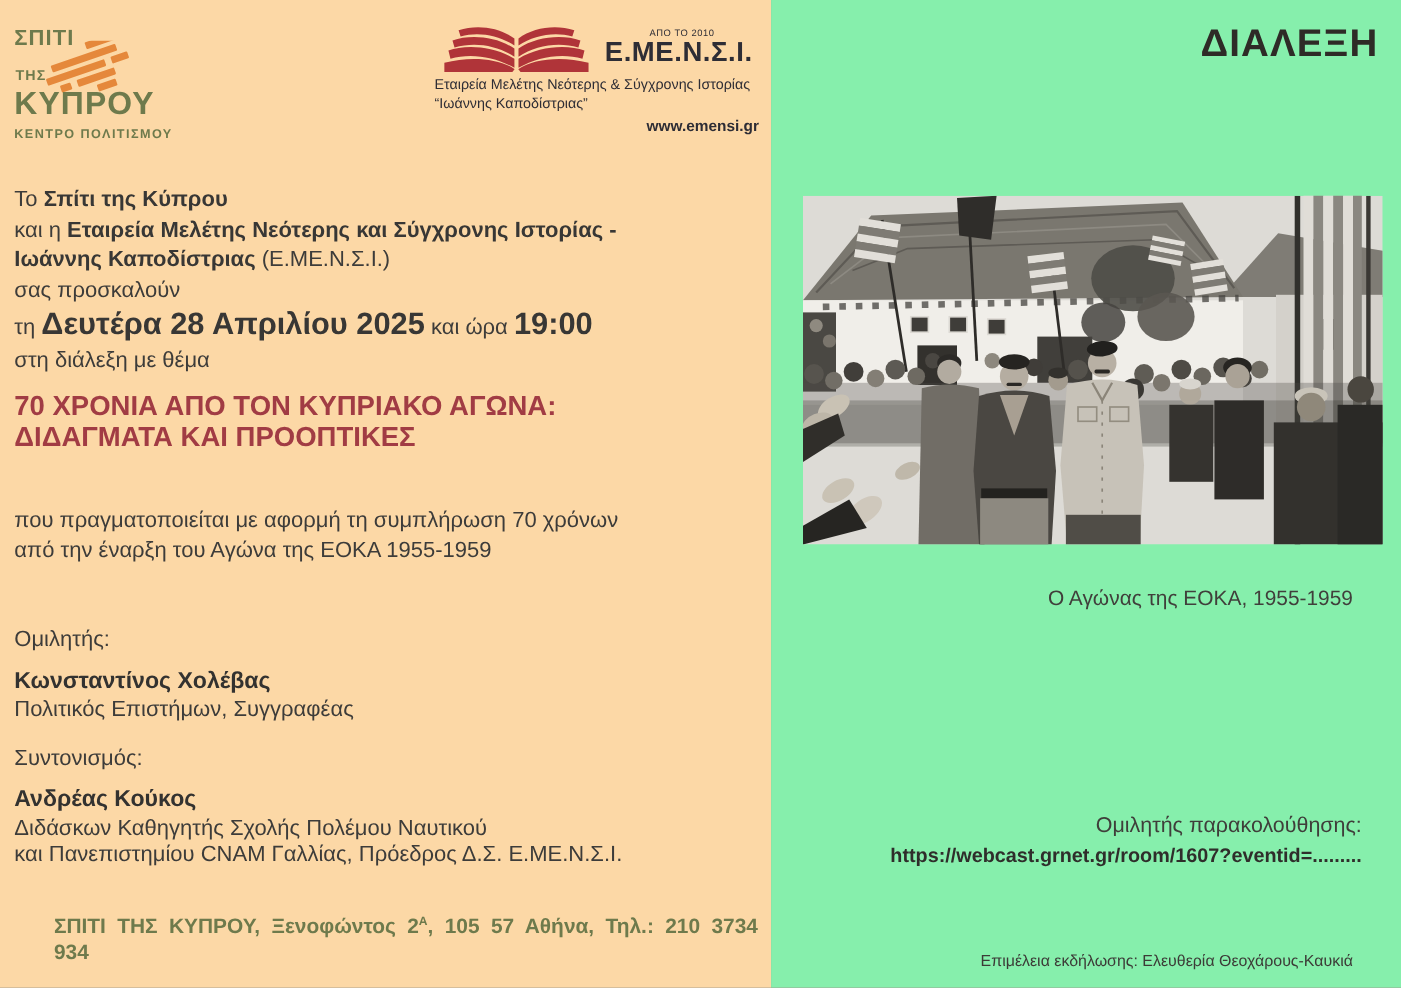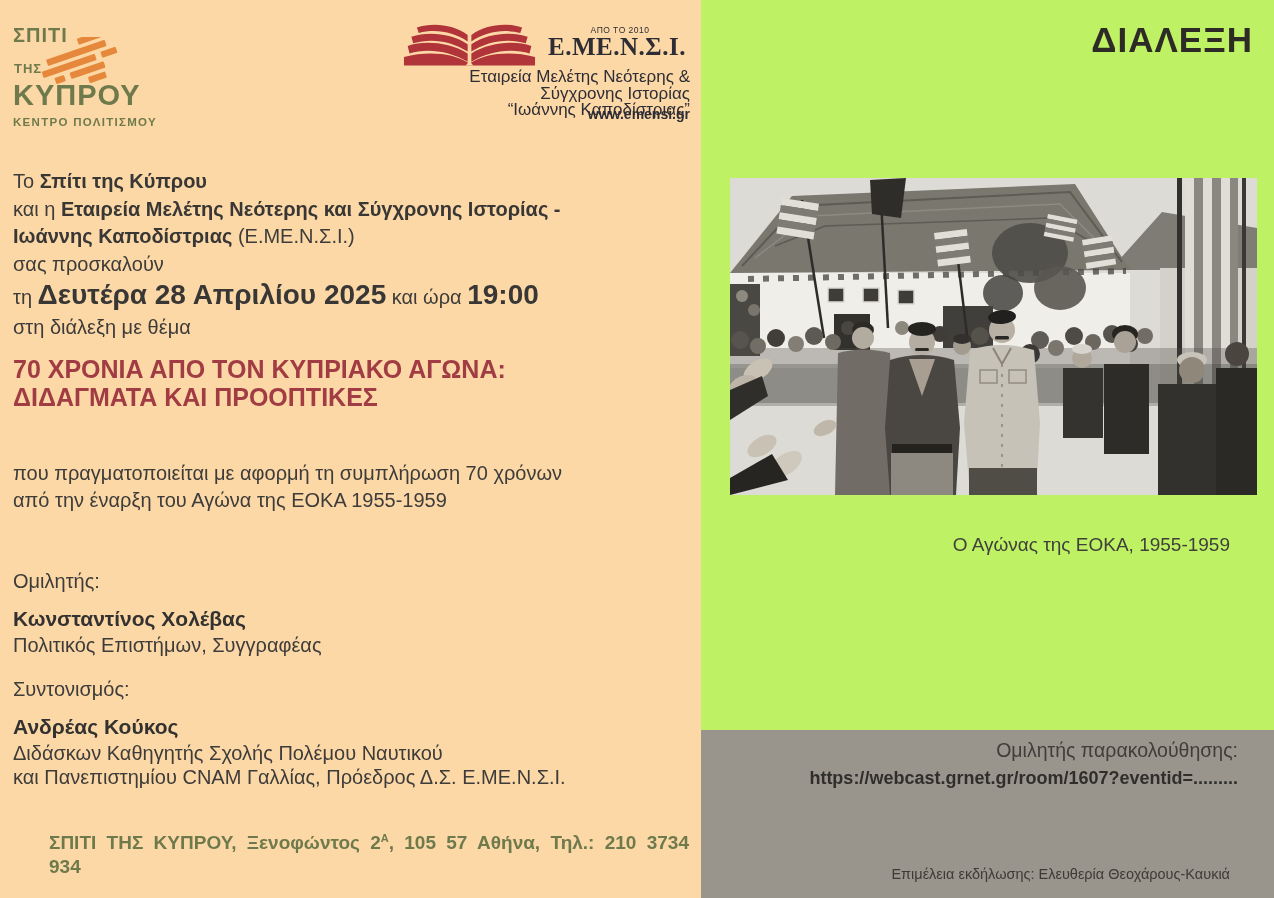--- a/index.html
+++ b/index.html
@@ -1,34 +1,34 @@
 <!DOCTYPE html>
 <html><head>
 <meta charset="utf-8">
 <style>
   html,body{margin:0;padding:0;background:#9a958c;}
   #flyer{position:relative;width:1274px;height:898px;overflow:hidden;
          font-family:"Liberation Sans",sans-serif;}
   
   .panel-left{position:absolute;left:0;top:0;width:701px;height:898px;background:#fcd8a6;}
-  .panel-right{position:absolute;left:701px;top:0;width:573px;height:730px;background:#bef264;}
+  .panel-right{position:absolute;left:701px;top:0;width:573px;height:898px;background:#86efac;}
   
   .spiti{position:absolute;left:13px;top:24px;width:220px;height:115px;color:#6e7a4c;}
   .spiti .w1{position:absolute;left:0;top:0;font-size:20px;font-weight:bold;letter-spacing:1px;text-align:center;}
   .spiti .w2{position:absolute;left:1px;top:37px;font-size:13px;font-weight:bold;letter-spacing:1px;}
   .spiti .w3{position:absolute;left:0;top:55px;font-size:29px;font-weight:bold;letter-spacing:1px;}
   .spiti .sub{position:absolute;left:0;top:92px;font-size:11.5px;font-weight:bold;letter-spacing:1.3px;white-space:nowrap;}
   .spiti svg{position:absolute;left:28px;top:13px;}
   
   .emensi{position:absolute;left:395px;top:20px;width:295px;height:110px;color:#2e2d35;}
   .emensi .book{position:absolute;left:2px;top:2px;}
   .emensi .since{position:absolute;left:160px;top:5px;width:130px;text-align:center;font-size:8.5px;letter-spacing:.5px;}
   .emensi .acro{position:absolute;left:152px;top:13px;width:140px;text-align:center;
-                font-family:Liberation Serif, serif;font-weight:bold;font-size:25px;letter-spacing:.5px;}
-  .emensi .org{position:absolute;left:0;top:49px;width:295px;text-align:right;font-size:17px;line-height:16.5px;}
+                font-family:Liberation Sans, sans-serif;font-weight:bold;font-size:25px;letter-spacing:.5px;}
+  .emensi .org{position:absolute;left:0;top:49px;width:295px;text-align:left;font-size:13px;line-height:16.5px;}
   .emensi .site{position:absolute;left:0;top:86px;width:295px;text-align:right;font-size:14px;font-weight:bold;}
   
   .inv{position:absolute;left:13px;top:168px;width:676px;color:#3d3c3a;font-size:20px;line-height:27.5px;}
   .inv b{color:#383735;}
   .inv .date{line-height:33px;}
   .inv .date b{font-size:28px;}
   .title{position:absolute;left:13px;top:356px;width:676px;color:#a13c44;font-weight:bold;font-size:25px;line-height:27.5px;}
   .occ{position:absolute;left:13px;top:460px;width:676px;color:#3d3c3a;font-size:20px;line-height:27px;}
   .people{position:absolute;left:13px;width:676px;color:#3d3c3a;font-size:20px;}
   .people .lbl{line-height:26px;}

